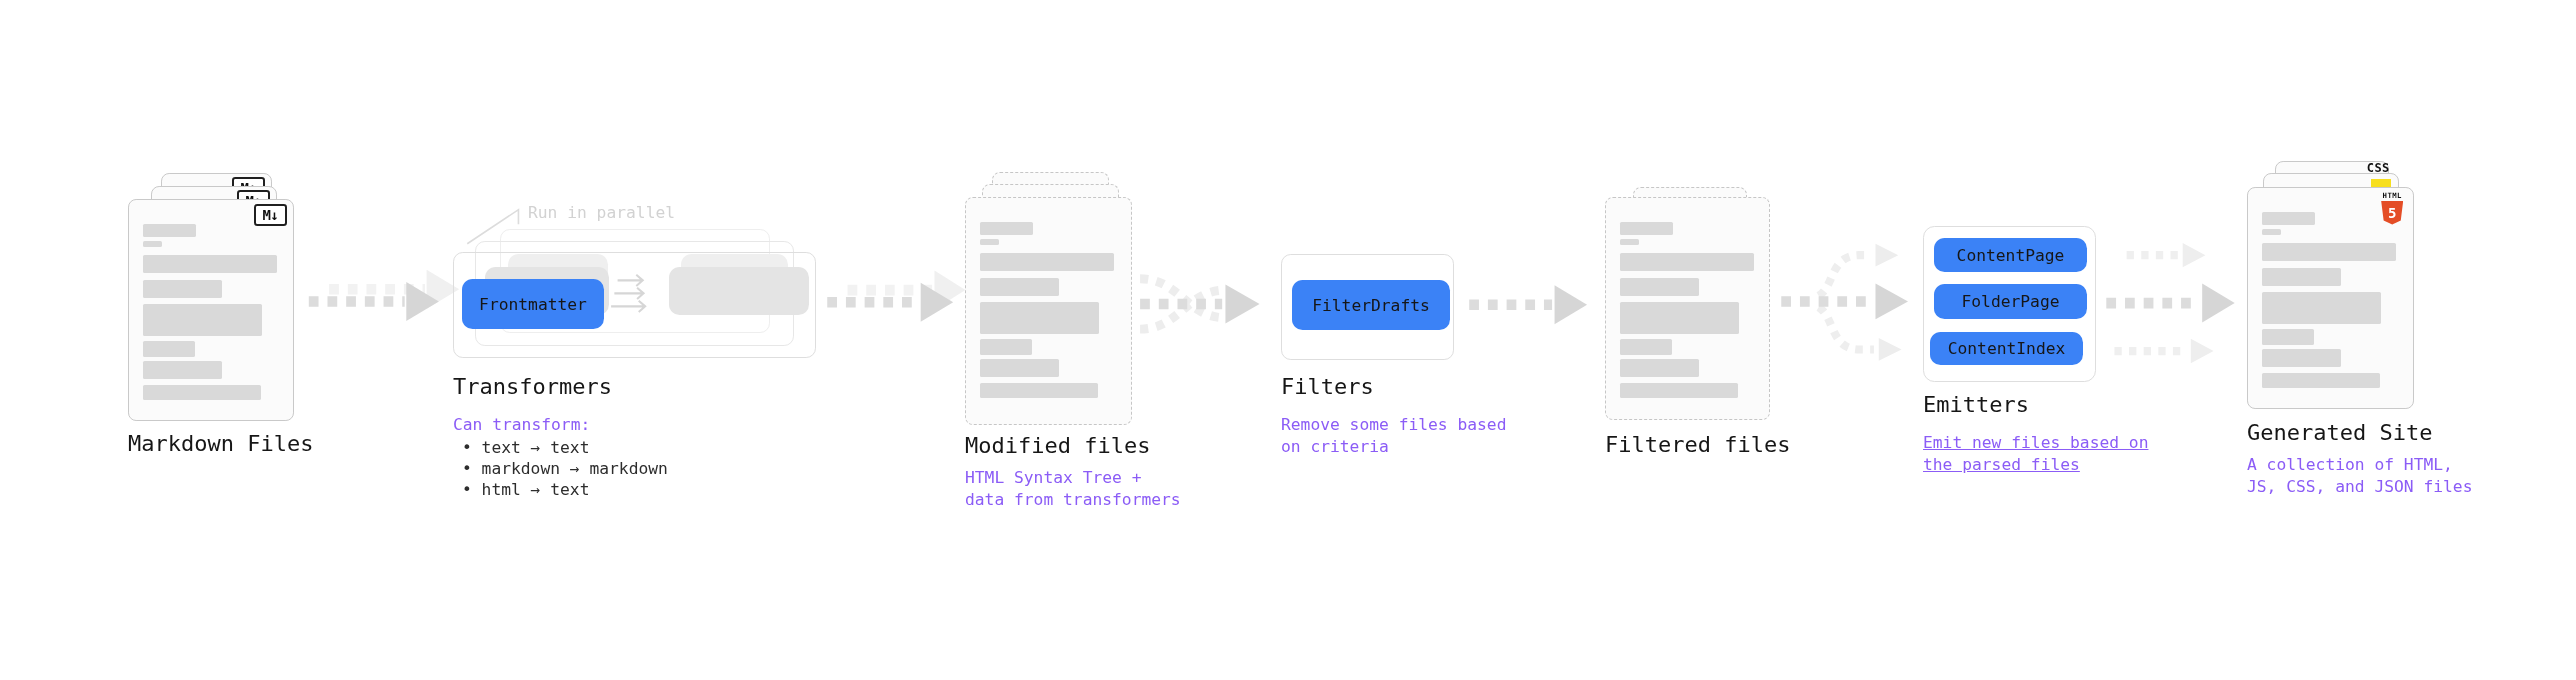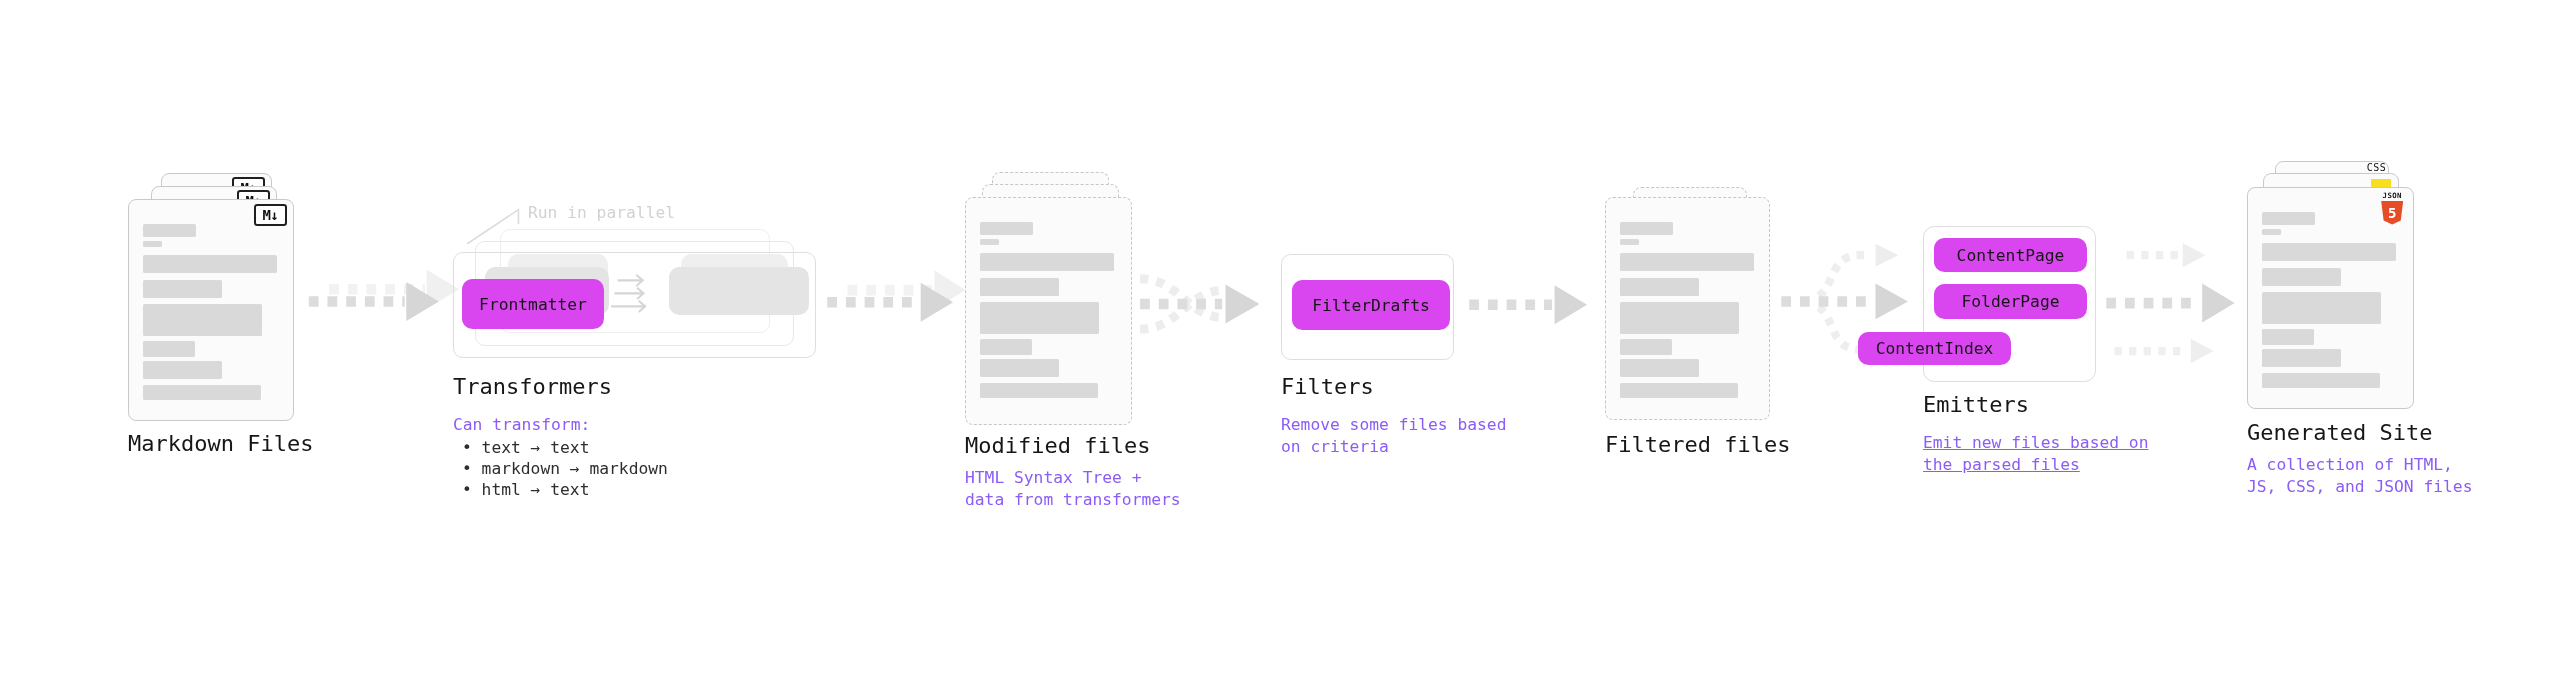--- a/index.html
+++ b/index.html
@@ -27,35 +27,35 @@
 
   
   .md-icon{position:absolute;top:4.1px;right:6.5px;width:32.5px;height:22px;background:#fff;
            border:2.4px solid #1f1f1f;border-radius:3.3px;display:flex;align-items:center;
            justify-content:center;font-weight:bold;font-size:14px;letter-spacing:-0.8px;color:#111;}
 
   
   .gbox{position:absolute;border:1.6px solid #dedede;border-radius:9.8px;background:transparent;}
 
   
-  .pill{position:absolute;background:#d946ef;border-radius:10.6px;display:flex;align-items:center;
+  .pill{position:absolute;background:#3b82f6;border-radius:10.6px;display:flex;align-items:center;
         justify-content:center;font-size:16.3px;color:#161616;white-space:nowrap;}
   .ghost{position:absolute;border-radius:10.6px;}
   .ghost.g1{background:#e4e4e4;}
   .ghost.g2{background:#efefef;}
 
   
   .title{position:absolute;font-size:22px;color:#161616;white-space:nowrap;}
   .desc{position:absolute;font-size:16.3px;line-height:22px;color:#8b5cf6;white-space:pre-line;}
   .bullets{position:absolute;font-size:16.3px;line-height:21px;color:#2d2d2d;}
   .annotation{position:absolute;font-size:16.3px;color:#d2d2d2;white-space:nowrap;}
 
   
   .css-badge{position:absolute;top:3.3px;right:4.9px;width:16.3px;text-align:center;}
-  .css-badge .css-txt{font-size:10px;font-weight:normal;color:#111;line-height:6.5px;letter-spacing:0.4px;}
+  .css-badge .css-txt{font-size:12px;font-weight:bold;color:#111;line-height:6.5px;letter-spacing:0.4px;}
   .css-badge .css-bar{margin-top:0.8px;height:2.4px;background:#2f6df6;border-radius:0.8px;}
   .js-badge{position:absolute;top:4.9px;right:7.3px;width:19.5px;height:11.4px;background:#f7df1e;}
   .html5-icon{position:absolute;top:4.1px;right:9.8px;width:22px;text-align:center;}
   .html5-icon .h5-txt{font-size:7.3px;font-weight:bold;color:#111;line-height:7.3px;letter-spacing:0.4px;}
   .html5-icon .h5-shield{margin-top:1.6px;width:22px;height:23.6px;background:#e44d26;color:#fff;
         font-size:14px;font-weight:bold;display:flex;align-items:center;justify-content:center;
         clip-path:polygon(0 0,100% 0,89% 83%,50% 100%,11% 83%);}
 </style>
 </head>
 <body>
@@ -191,37 +191,37 @@
   <div class="bar b5"></div>
   <div class="bar b6"></div>
   <div class="bar b7"></div>
   <div class="bar b8"></div>
 </div>
   <div class="title" style="left:1605px;top:432px;">Filtered files</div>
 
   <div class="gbox" style="left:1923px;top:226px;width:173px;height:156px;border-radius:11.4px;"></div>
   <div class="pill" style="left:1934px;top:238px;width:153px;height:34px;">ContentPage</div>
   <div class="pill" style="left:1934px;top:284px;width:153px;height:35px;">FolderPage</div>
-  <div class="pill" style="left:1858px;top:332px;width:153px;height:33px;text-align:center;">ContentIndex</div>
+  <div class="pill" style="left:1930px;top:332px;width:153px;height:33px;text-align:center;">ContentIndex</div>
   <div class="title" style="left:1923px;top:392px;">Emitters</div>
   <div class="desc" style="left:1923px;top:432px;text-decoration:underline;">Emit new files based on
 the parsed files</div>
 
   <div class="doc" style="left:2275px;top:161px;width:114px;height:36px;z-index:1;">
     <div class="css-badge">
       <div class="css-txt">CSS</div>
       <div class="css-bar"></div>
     </div>
   </div>
   <div class="doc" style="left:2263px;top:173px;width:136px;height:36px;z-index:2;">
     <div class="js-badge"></div>
   </div>
   <div class="doc" style="left:2247px;top:187px;width:167px;height:222px;z-index:3;">
     <div class="html5-icon">
-      <div class="h5-txt">JSON</div>
+      <div class="h5-txt">HTML</div>
       <div class="h5-shield">5</div>
     </div>
 
   <div class="bar b1"></div>
   <div class="bar b2"></div>
   <div class="bar b3"></div>
   <div class="bar b4"></div>
   <div class="bar b5"></div>
   <div class="bar b6"></div>
   <div class="bar b7"></div>

